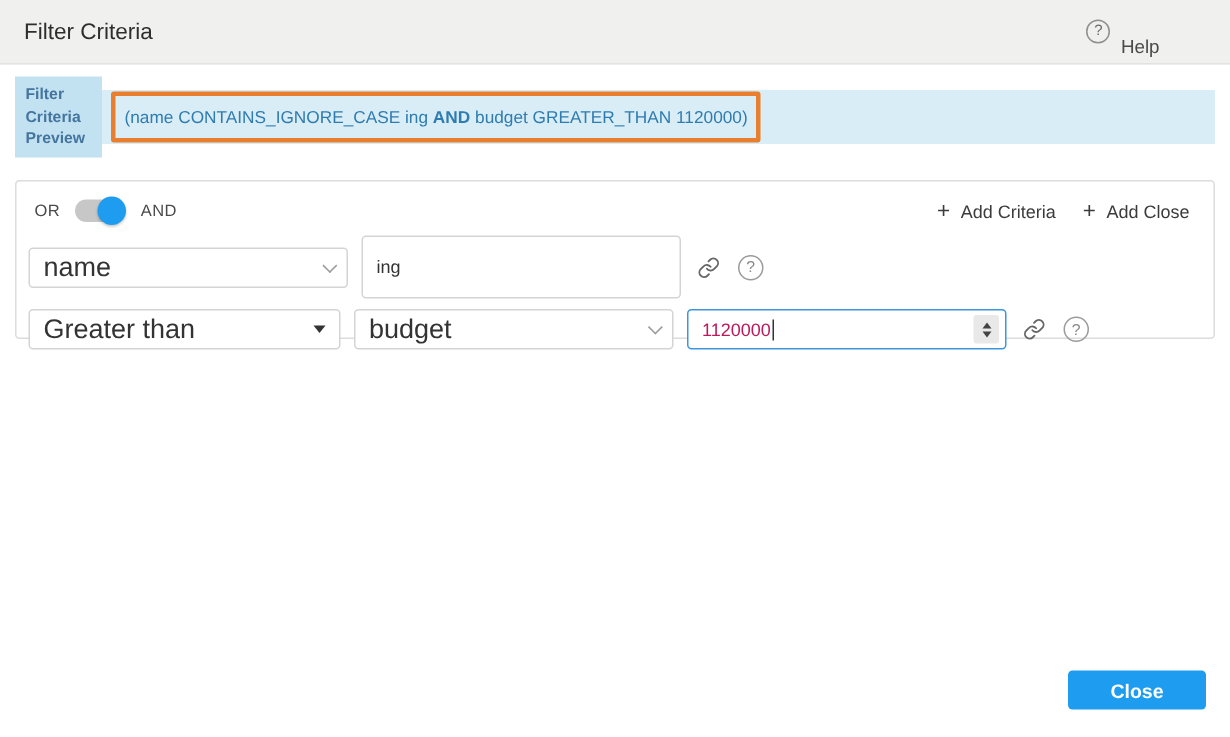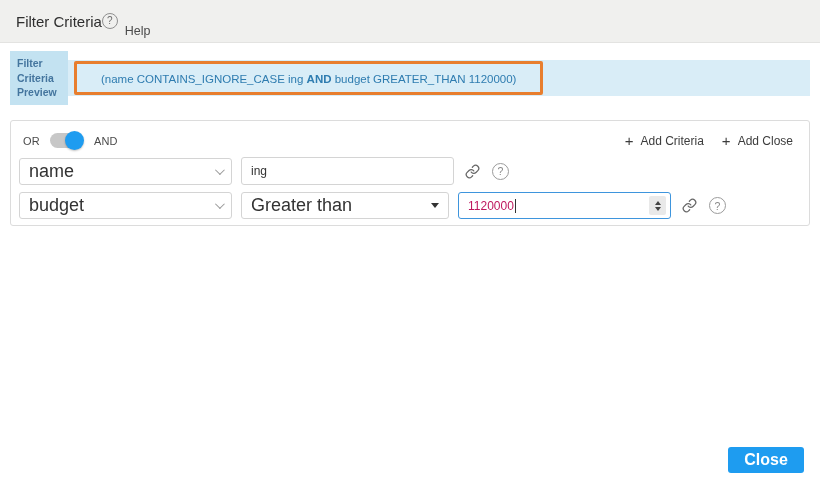--- a/index.html
+++ b/index.html
@@ -7,21 +7,21 @@
   body { font-family:"Liberation Sans","DejaVu Sans",sans-serif; }
   .screen {
     position:relative; width:820px; height:491px; background:#ffffff;
     overflow:hidden; color:#333;
   }
 
   
   .header {
     position:absolute; top:0; left:0; right:0; height:43px;
     background:#f0f0ee; border-bottom:1px solid #e3e3e1;
-    display:flex; align-items:center; 
+    display:flex; align-items:center; justify-content:space-between;
     padding:0 47px 0 16px;
   }
   .header-title { font-size:15px; font-weight:500; color:#2e2e2e; }
   .help-group { display:flex; align-items:center; gap:7px; cursor:pointer; }
   .circle-q {
     width:16px; height:16px; border:1px solid #8f8f8f; border-radius:50%;
     display:flex; align-items:center; justify-content:center;
     font-size:10px; color:#6d6d6d; line-height:1; flex:0 0 auto;
   }
   .help-text { font-size:12.5px; color:#4a4a4a;margin-top:20px; }
@@ -30,21 +30,21 @@
   .preview-bar {
     position:absolute; left:10px; right:10px; top:60px; height:36px;
     background:#d9edf7; display:flex; align-items:center;
   }
   .preview-label {
     width:58px; background:#c3e2f1; color:#44759e; font-size:10.5px;
     font-weight:bold; padding:5px 7px; line-height:1.4; flex:0 0 auto;
   }
   .preview-body { display:flex; align-items:center; padding-left:6px; }
   .preview-highlight {
-    border:3px solid #e87e2e; border-radius:2px; padding:5px 24px;
+    border:3px solid #e87e2e; border-radius:2px; padding:5px 6px;
     background:transparent;
   }
   .preview-expr { font-size:11.5px; color:#2e7cb0; white-space:pre; }
   .preview-expr .expr-and { font-weight:bold; }
 
   
   .panel {
     position:absolute; left:10px; right:10px; top:120px; height:106px;
     background:#fff; border:1px solid #dcdcdc; border-radius:3px;
   }
@@ -85,21 +85,21 @@
     width:7px; height:7px; border-right:1.4px solid #9a9a9a;
     border-bottom:1.4px solid #9a9a9a; transform:rotate(45deg) translateY(-2px);
     flex:0 0 auto;
   }
   .tri-down {
     width:0; height:0; border-left:4px solid transparent;
     border-right:4px solid transparent; border-top:5px solid #333;
     flex:0 0 auto;
   }
   .value-input {
-    width:213px; height:28px; border:1px solid #d4d4d4; border-radius:3px;
+    width:213px; height:42px; border:1px solid #d4d4d4; border-radius:3px;
     padding:0 9px; font-size:12px; color:#333; font-family:inherit;
     outline:none; margin-right:7px;
   }
   .value-input-focused {
     width:213px; height:27px; border:1px solid #3e95dd; border-radius:3px;
     display:flex; align-items:center; padding:0 4px 0 9px;
     font-size:12px; color:#be185d; margin-right:7px; background:#fff;
   }
   .value-text { white-space:pre; }
   .caret {
@@ -127,23 +127,23 @@
   }
   .row-icon-help {
     width:17px; height:17px; border:1px solid #9b9b9b; border-radius:50%;
     display:flex; align-items:center; justify-content:center;
     font-size:10.5px; color:#888; margin-left:9px; cursor:pointer;
     flex:0 0 auto;
   }
 
   
   .close-btn {
-    position:absolute; right:16px; bottom:18px; width:76px; height:26px;
+    position:absolute; right:16px; bottom:18px; width:92px; height:26px;
     background:#1e9cf0; border:none; border-radius:3px; color:#fff;
-    font-size:16px; font-weight:bold; font-family:inherit; cursor:pointer;
+    font-size:13px; font-weight:bold; font-family:inherit; cursor:pointer;
   }
 </style>
 </head>
 <body>
 
 <div class="screen">
 
   <div class="header">
     <div class="header-title">Filter Criteria</div>
     <div class="help-group">
@@ -192,27 +192,27 @@
       <span class="row-icon-link">
         <svg width="15" height="15" viewBox="0 0 24 24" fill="none" stroke="#666" stroke-width="2" stroke-linecap="round" stroke-linejoin="round">
           <path d="M10 13a5 5 0 0 0 7.54.54l3-3a5 5 0 0 0-7.07-7.07l-1.72 1.71"></path>
           <path d="M14 11a5 5 0 0 0-7.54-.54l-3 3a5 5 0 0 0 7.07 7.07l1.71-1.71"></path>
         </svg>
       </span>
       <span class="row-icon-help">?</span>
     </div>
 
     <div class="crit-row">
+      <div class="fake-select w-op">
+        <span>Greater than</span>
+        <span class="tri-down"></span>
+      </div>
       <div class="fake-select w-field">
         <span>budget</span>
         <span class="chev"></span>
-      </div>
-      <div class="fake-select w-op">
-        <span>Greater than</span>
-        <span class="tri-down"></span>
       </div>
       <div class="value-input-focused">
         <span class="value-text">1120000</span>
         <span class="caret"></span>
         <span class="vspacer"></span>
         <span class="spinner">
           <span class="tri-up-sm"></span>
           <span class="tri-dn-sm"></span>
         </span>
       </div>

